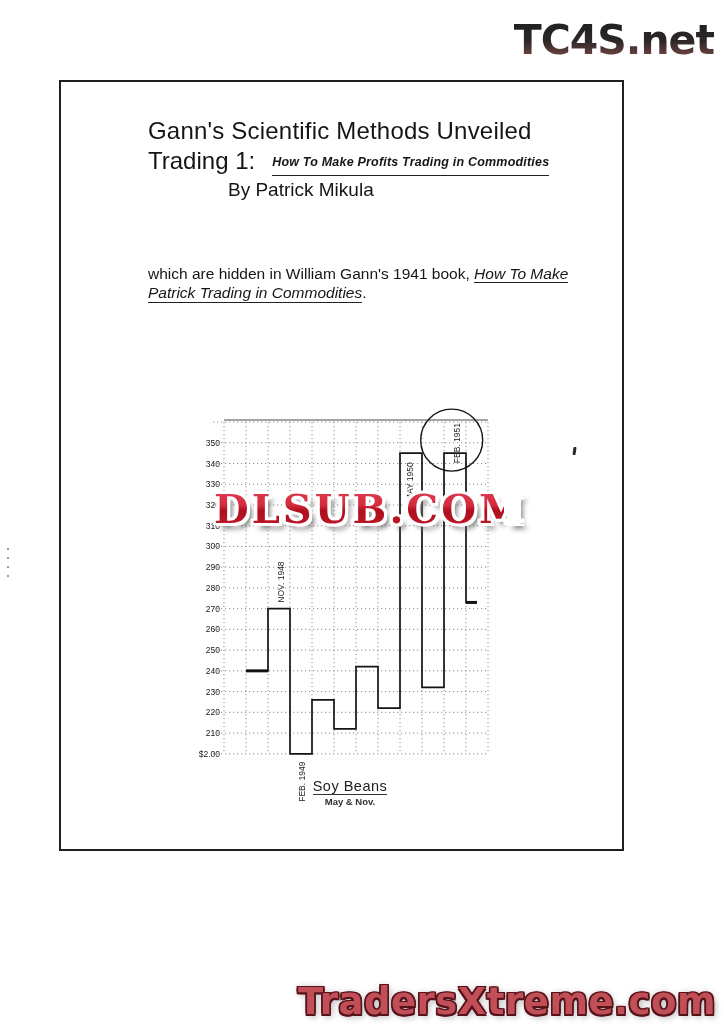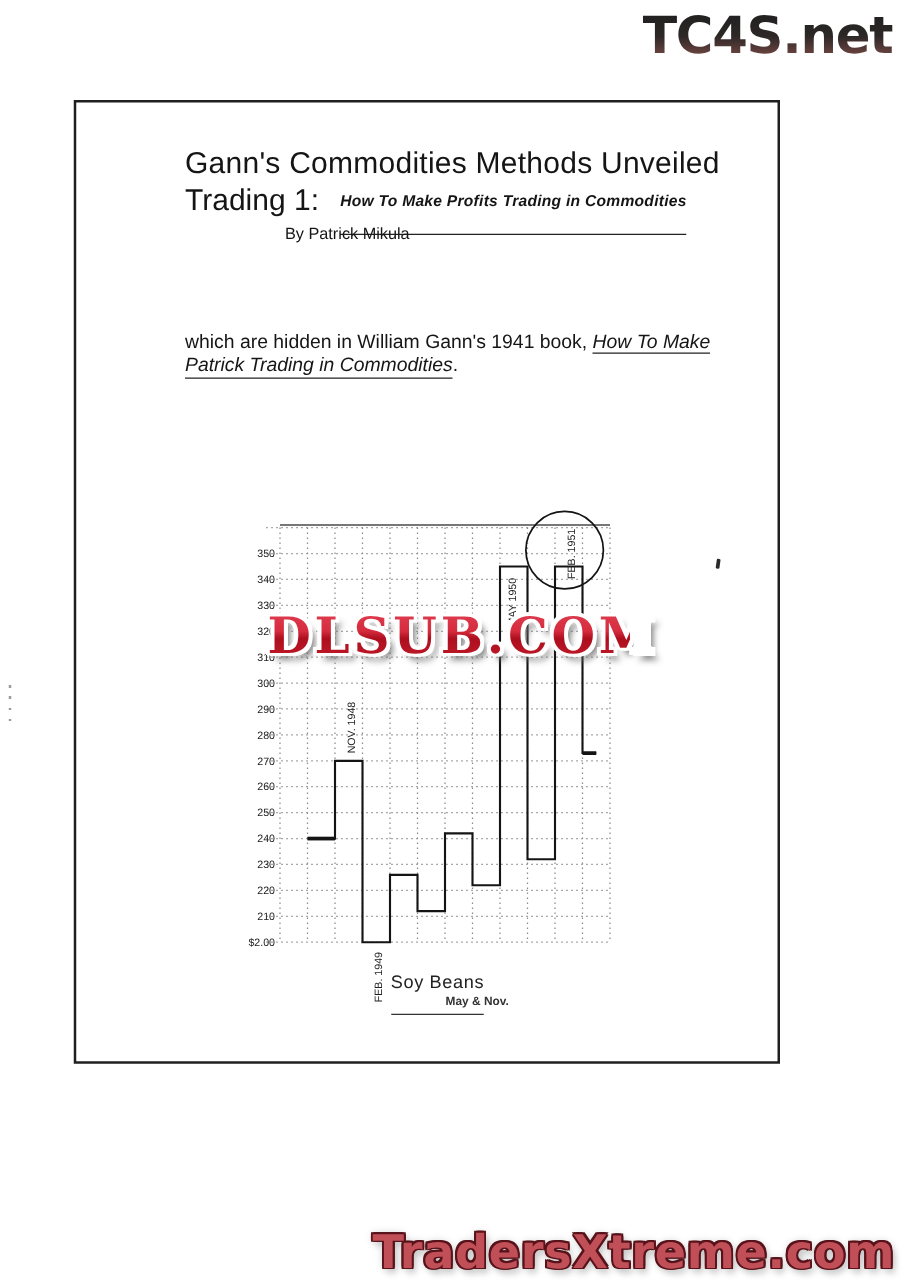--- a/index.html
+++ b/index.html
@@ -1,35 +1,35 @@
 <!DOCTYPE html>
 <html><head>
 <meta charset="utf-8">
 <style>
   html,body{margin:0;padding:0;background:#ffffff;}
   .canvas{position:relative;width:724px;height:1024px;background:#ffffff;overflow:hidden;
           font-family:"Liberation Sans", sans-serif;color:#1b1b1b;}
 
   
-  .tc4s{position:absolute;top:4px;right:10px;font-family:"DejaVu Sans", sans-serif;
+  .tc4s{position:absolute;top:16px;right:10px;font-family:"DejaVu Sans", sans-serif;
         font-weight:bold;font-size:41px;letter-spacing:-1px;
         background:linear-gradient(180deg,#1d1d1d 0%,#2c2827 52%,#6e4440 84%,#96605a 100%);
         -webkit-background-clip:text;background-clip:text;color:transparent;
         filter:blur(0.2px);margin-left:40px;}
 
   
   .page-border{position:absolute;left:59px;top:80px;width:561px;height:767px;
                border:2px solid #1f1f1f;}
 
   
   .book-title{position:absolute;left:148px;top:117px;font-size:24px;letter-spacing:0.2px;color:#151515;}
   .volume-row{position:absolute;left:148px;top:147px;font-size:24px;color:#151515;white-space:nowrap;}
   .subtitle{font-size:12.5px;font-weight:bold;font-style:italic;margin-left:17px;
-            border-bottom:1.5px solid #222;padding-bottom:19px;letter-spacing:0.2px;vertical-align:3px;}
-  .author{position:absolute;left:228px;top:179px;font-size:13px;color:#151515;}
+            border-bottom:1.5px solid #222;padding-bottom:6px;letter-spacing:0.2px;vertical-align:3px;}
+  .author{position:absolute;left:228px;top:179px;font-size:19px;color:#151515;}
 
   
   .intro{position:absolute;left:148px;top:244px;width:440px;font-size:15.5px;line-height:19.5px;color:#161616;}
   .ital-u{font-style:italic;font-weight:normal;border-bottom:1.5px solid #222;padding-bottom:0.5px;}
 
   
   .chart-wrap{position:absolute;left:183px;top:408px;width:322px;height:412px;}
   .chart-wrap svg{position:absolute;left:0;top:0;}
 
   
@@ -41,22 +41,22 @@
   .watermark-halo{position:absolute;left:214px;top:485px;width:290px;text-align:center;
              font-family:"DejaVu Serif", serif;font-weight:bold;font-size:40px;letter-spacing:3px;
              color:#ffffff;z-index:5;
              text-shadow:-3px -2px 0 #fff,3px -2px 0 #fff,-3px 2px 0 #fff,3px 3px 0 #fff,
                          0 -3px 0 #fff,0 3px 0 #fff,-3px 0 0 #fff,3px 0 0 #fff,
                          5px 6px 5px rgba(110,110,110,0.85);}
 
   
   .soy-title{position:absolute;left:293px;top:778px;width:114px;text-align:center;font-size:14.5px;
              letter-spacing:0.5px;color:#222;z-index:7;}
-  .soy-title .u{border-bottom:1.5px solid #333;padding-bottom:17px;}
-  .soy-sub{position:absolute;left:293px;top:796px;width:114px;text-align:right;font-size:9.5px;
+  .soy-title .u{border-bottom:1.5px solid #333;padding-bottom:0;}
+  .soy-sub{position:absolute;left:293px;top:796px;width:114px;text-align:center;font-size:9.5px;
            font-weight:bold;color:#333;z-index:7;}
 
   
   .txtreme{position:absolute;top:980px;right:8px;font-family:"DejaVu Sans", sans-serif;
            font-weight:bold;font-size:37px;letter-spacing:0.5px;color:#c14f58;
            text-shadow:-1.5px -1.5px 0 #57121a,1.5px -1.5px 0 #57121a,-1.5px 1.5px 0 #57121a,
                        1.5px 1.5px 0 #57121a,0 -1.5px 0 #57121a,0 1.5px 0 #57121a,
                        -1.5px 0 0 #57121a,1.5px 0 0 #57121a,
                        0 0 7px #bdbdbd, 3px 4px 6px #c9c9c9;}
 
@@ -67,21 +67,21 @@
 </style>
 </head>
 <body>
 
 <div class="canvas">
 
   <div class="tc4s">TC4S.net</div>
 
   <div class="page-border"></div>
 
-  <div class="book-title">Gann's Commodities Methods Unveiled</div>
+  <div class="book-title">Gann's Scientific Methods Unveiled</div>
 
   <div class="volume-row"><span>Trading 1:</span><span class="subtitle">How To Make Profits Trading in Commodities</span></div>
 
   <div class="author">By Patrick Mikula</div>
 
   <div class="intro"><br><span>which are hidden in William Gann's 1941 book, </span><span class="ital-u">How To Make</span><br><span class="ital-u">Patrick Trading in Commodities</span><span>.</span></div>
 
   <div class="chart-wrap">
     <svg id="chart-svg" width="322" height="412" viewBox="0 0 322 412">
         <line x1="30" y1="345.780487804878" x2="305" y2="345.780487804878" stroke="#8c8c8c" stroke-width="1" stroke-dasharray="1.2 2.8"></line>

